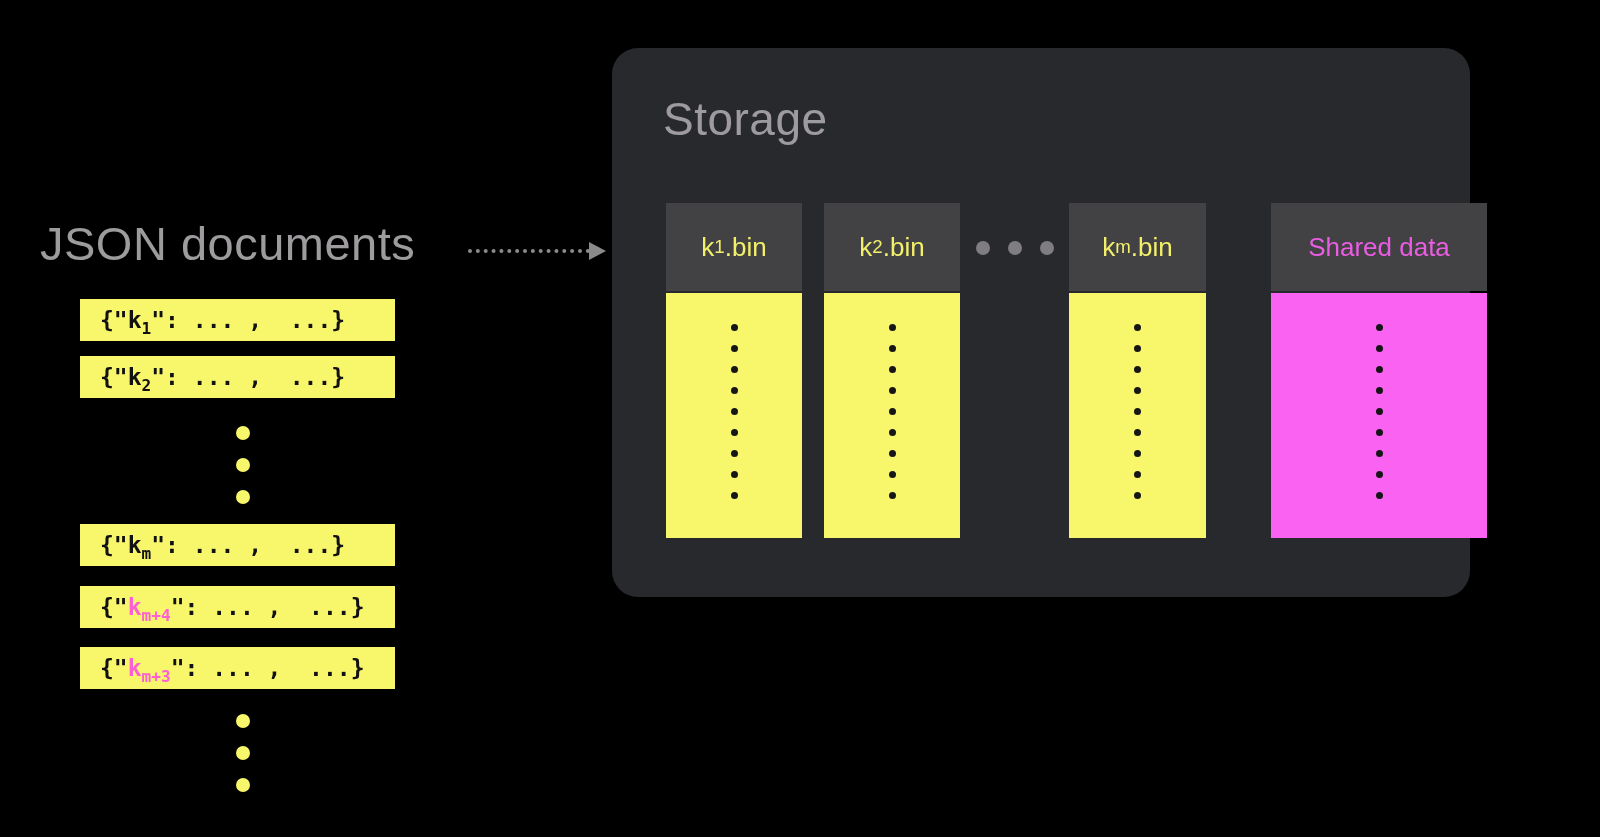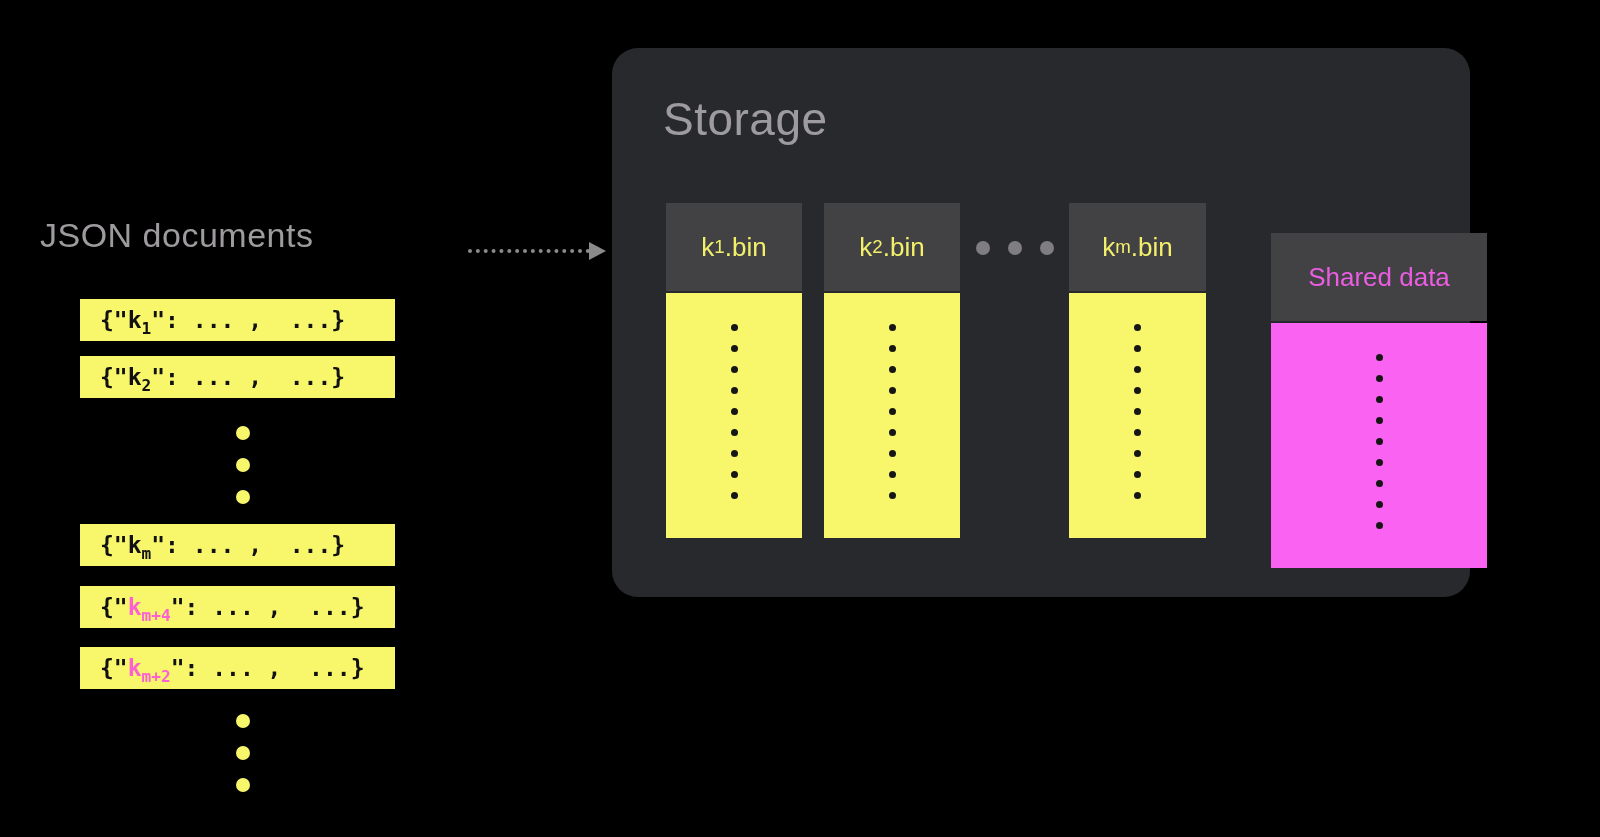--- a/index.html
+++ b/index.html
@@ -21,21 +21,21 @@
   .canvas{
     position:relative;
     width:1600px;height:837px;
     background:var(--bg);
     overflow:hidden;
     font-family:"Liberation Sans", sans-serif;
   }
   
   .left-title{
     position:absolute;left:40px;top:216px;
-    font-size:34px;font-weight:300;letter-spacing:0.5px;
+    font-size:47px;font-weight:300;letter-spacing:0.5px;
     color:var(--gray-text);
     white-space:nowrap;
   }
   .arrow-line{
     position:absolute;left:468px;top:249px;width:122px;height:0;
     border-top:4px dotted var(--arrow-gray);
   }
   .arrow-head{
     position:absolute;left:589px;top:242px;width:0;height:0;
     border-left:17px solid var(--arrow-gray);
@@ -73,21 +73,21 @@
   }
   .storage-title{
     position:absolute;left:51px;top:44px;
     font-size:46px;font-weight:300;letter-spacing:0.5px;
     color:var(--gray-text);
   }
   .col{position:absolute;top:155px;}
   .col-0{left:54px;width:136px;}
   .col-1{left:212px;width:136px;}
   .col-2{left:457px;width:137px;}
-  .col-3{left:659px;width:216px;margin-top:30px;}
+  .col-3{left:659px;width:216px;}
   .col-header{
     height:88px;margin-bottom:2px;
     background:var(--header-bg);
     display:flex;align-items:center;justify-content:center;
     font-size:26px;font-weight:500;
     color:var(--yellow-text);
     white-space:nowrap;line-height:1;
   }
   .col-header sub{font-size:0.72em;line-height:0;}
   .col-header.pink{color:var(--pink-text);}
@@ -131,21 +131,21 @@
 
   <div class="doc-bar bar-2">
     <span class="doc-text"><span>{"</span><span>k</span><sub>m</sub><span>": ... ,  ...}</span></span>
   </div>
 
   <div class="doc-bar bar-3">
     <span class="doc-text"><span>{"</span><span class="hl"><span>k</span><sub>m+4</sub></span><span>": ... ,  ...}</span></span>
   </div>
 
   <div class="doc-bar bar-4">
-    <span class="doc-text"><span>{"</span><span class="hl"><span>k</span><sub>m+2</sub></span><span>": ... ,  ...}</span></span>
+    <span class="doc-text"><span>{"</span><span class="hl"><span>k</span><sub>m+3</sub></span><span>": ... ,  ...}</span></span>
   </div>
 
   <div class="vdots vdots-b">
       <span class="dot"></span>
       <span class="dot"></span>
       <span class="dot"></span>
     </div>
 
   <div class="storage-box">
     <div class="storage-title">Storage</div>

